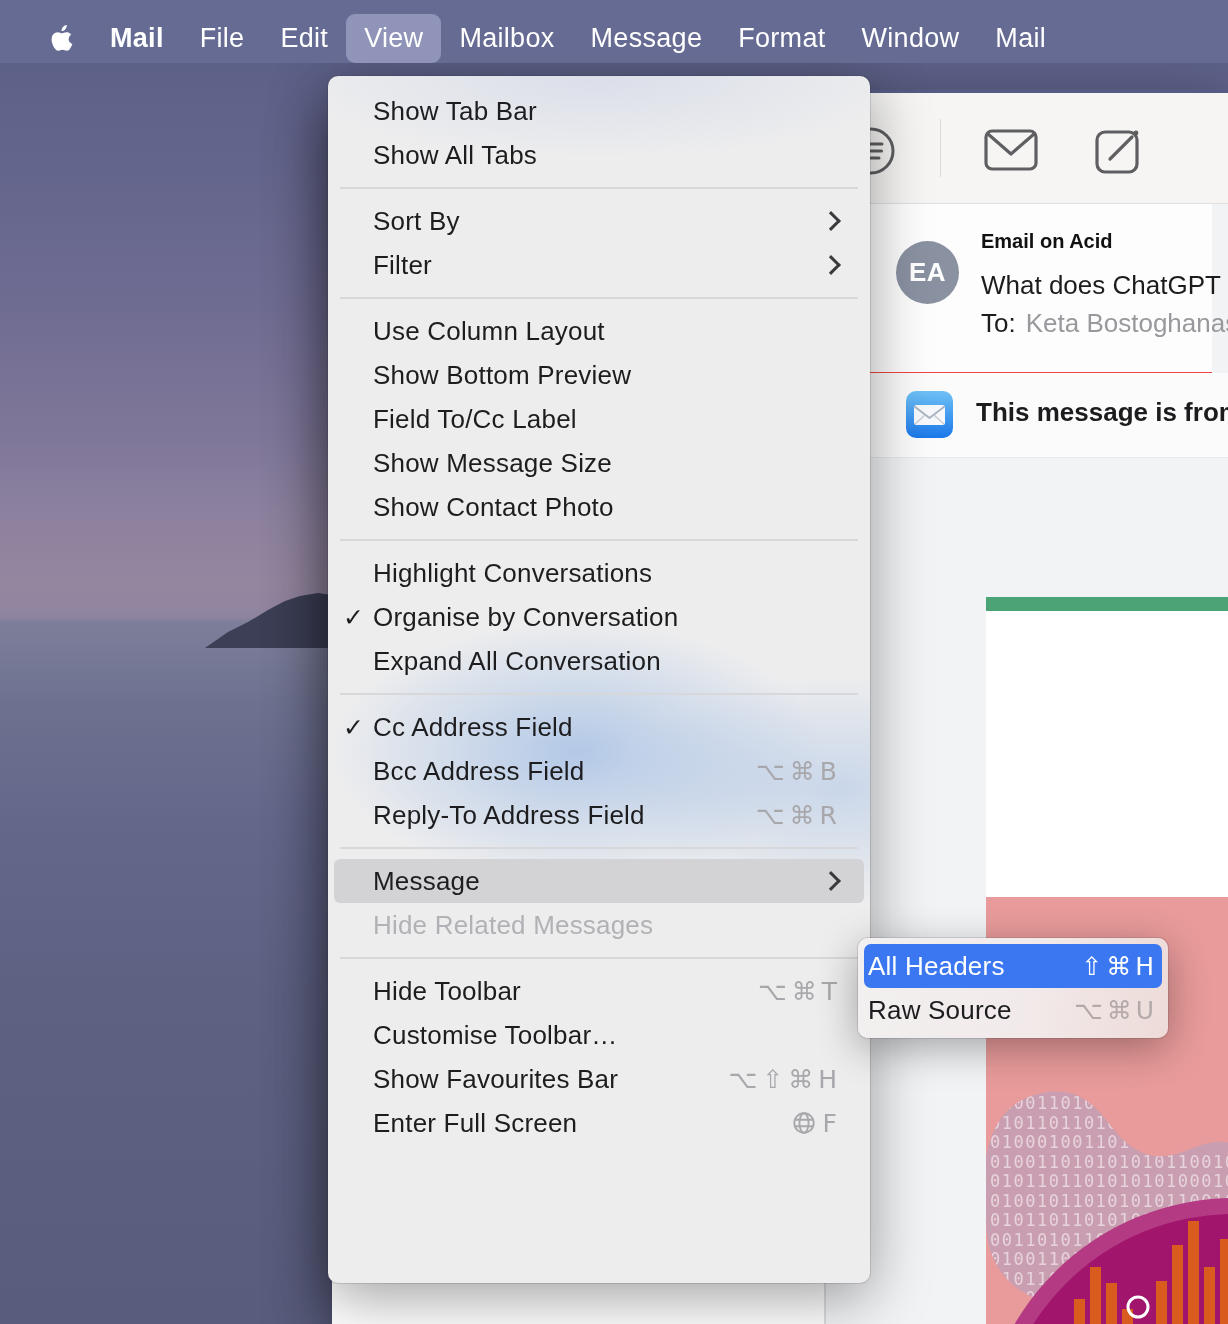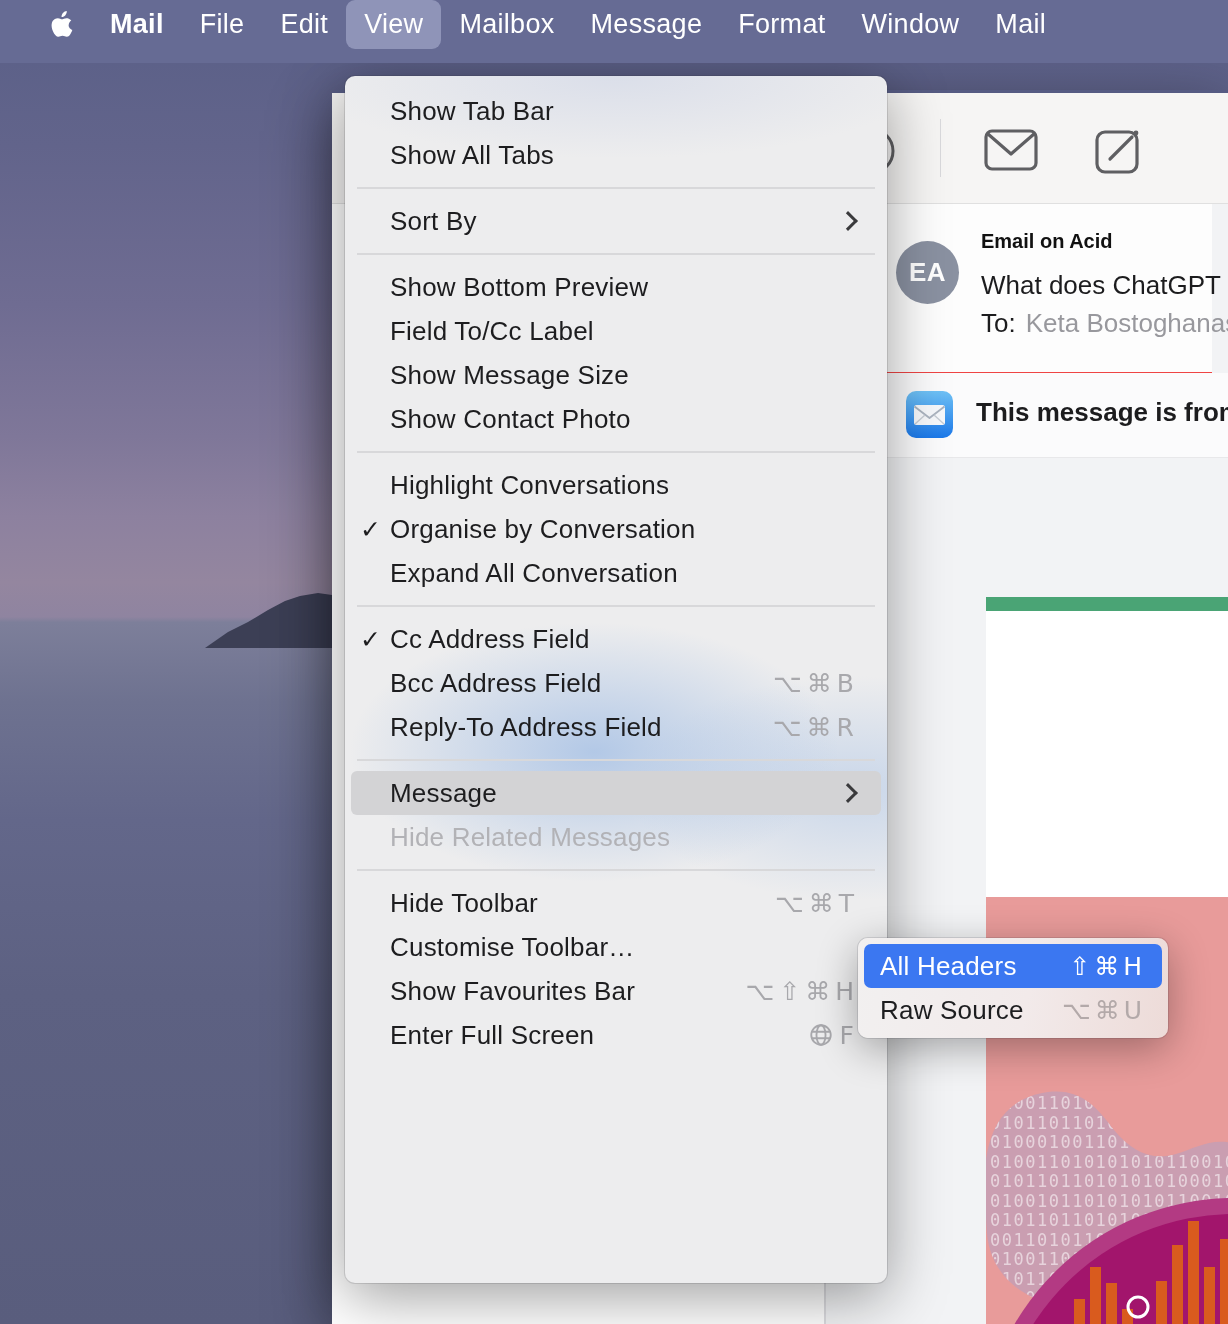--- a/index.html
+++ b/index.html
@@ -39,55 +39,54 @@
   .banner{position:absolute;left:0;top:169px;right:0;height:84px;background:#fbfbfc;border-bottom:1px solid #e8e8ea}
   .banner-text{position:absolute;left:150px;top:24px;font-size:26px;font-weight:700;color:#1c1c1e;white-space:nowrap}
   .mail-app-icon{position:absolute;left:80px;top:18px}
   .ev-body{position:absolute;left:0;top:254px;right:0;bottom:0;background:#f2f3f5}
   .email-card{position:absolute;left:160px;top:139px;width:250px;height:300px;background:#ffffff}
   .green-bar{position:absolute;left:0;top:0;width:100%;height:14px}
   .pink-art{position:absolute;left:160px;top:439px;width:250px;height:432px}
   
   .menu-bar{
     position:absolute;left:0;top:0;width:1228px;height:63px;z-index:30;
-    background:#666b94;display:flex;align-items:flex-start;padding-left:30px;box-sizing:border-box;
+    background:#666b94;display:flex;align-items:flex-end;padding-left:30px;box-sizing:border-box;
   }
   .mbi{padding:0 18px;height:49px;display:flex;align-items:center;color:#fff;font-size:27px;font-weight:500;letter-spacing:.3px;border-radius:9px}
   .mbi.bold{font-weight:700}
   .mbi.hl{background:#8f94b8}
   .apple{padding:0 19px;display:flex;align-items:center;height:49px}
   
   .menu-panel{
     position:absolute;left:328px;top:76px;width:542px;height:1207px;z-index:20;
     border-radius:10px;box-sizing:border-box;padding:13px 0;
     background:
       radial-gradient(340px 180px at 46% 56%, rgba(143,178,226,.62), rgba(143,178,226,0) 72%),
       radial-gradient(300px 150px at 94% 59%, rgba(143,178,226,.38), rgba(143,178,226,0) 75%),
       radial-gradient(420px 110px at 50% 0%, rgba(196,205,228,.45), rgba(196,205,228,0) 75%),
       #ededee;
     box-shadow:0 14px 60px rgba(0,0,0,.38), 0 0 0 1px rgba(50,50,60,.14);
-    margin-left:17px;
   }
   .mi{display:flex;align-items:center;height:44px;margin:0 6px;border-radius:6px;padding:0 22px 0 0}
   .mi.hov{background:#d3d3d5}
   .chk{width:39px;text-align:center;font-family:"DejaVu Sans",sans-serif;font-size:25px;color:#1d1d1f;flex:none}
   .lbl{font-size:26px;color:#1d1d1f;letter-spacing:.2px;white-space:nowrap}
   .mi.dis .lbl{color:#b2b2b6}
   .sc{margin-left:auto;font-family:"DejaVu Sans",sans-serif;font-size:25px;color:#a8a8ac;letter-spacing:5px;display:flex;align-items:center;white-space:nowrap}
   .sc svg{margin-right:6px}
   .chev{margin-left:auto;width:11px;height:11px;border-right:3px solid #3a3a3c;border-top:3px solid #3a3a3c;transform:rotate(45deg);flex:none;margin-right:4px}
   .msep{height:2px;background:#d8d8da;margin:10px 12px}
   
   .submenu{
     position:absolute;left:858px;top:938px;width:310px;height:100px;z-index:25;
     border-radius:10px;box-sizing:border-box;padding:6px 0;
     background:linear-gradient(100deg,#f2f0f0 0%,#f2eaea 55%,#eddbd8 100%);
     box-shadow:0 10px 40px rgba(0,0,0,.33), 0 0 0 1px rgba(50,50,60,.13);
   }
-  .smi{display:flex;align-items:center;height:44px;margin:0 6px;border-radius:7px;padding:0 16px}
+  .smi{display:flex;align-items:center;height:44px;margin:0 6px;border-radius:7px;padding:0 4px}
   .smi.hl{background:#3b77f1}
   .smi .lbl{font-size:26px}
   .smi.hl .lbl{color:#fff}
   .smi .sc{font-size:25px;letter-spacing:4px;color:#b3a9a9}
   .smi.hl .sc{color:#fff}
 </style>
 </head>
 <body>
 
 <div class="wallpaper">
@@ -204,21 +203,30 @@
     <div class="mi">
       <span class="chk"></span>
       <span class="lbl">Show All Tabs</span>
     </div>
     <div class="msep"></div>
     <div class="mi">
       <span class="chk"></span>
       <span class="lbl">Sort By</span>
       <span class="chev"></span>
     </div>
-    <div class="msep"></div>
+    <div class="mi">
+      <span class="chk"></span>
+      <span class="lbl">Filter</span>
+      <span class="chev"></span>
+    </div>
+    <div class="msep"></div>
+    <div class="mi">
+      <span class="chk"></span>
+      <span class="lbl">Use Column Layout</span>
+    </div>
     <div class="mi">
       <span class="chk"></span>
       <span class="lbl">Show Bottom Preview</span>
     </div>
     <div class="mi">
       <span class="chk"></span>
       <span class="lbl">Field To/Cc Label</span>
     </div>
     <div class="mi">
       <span class="chk"></span>

